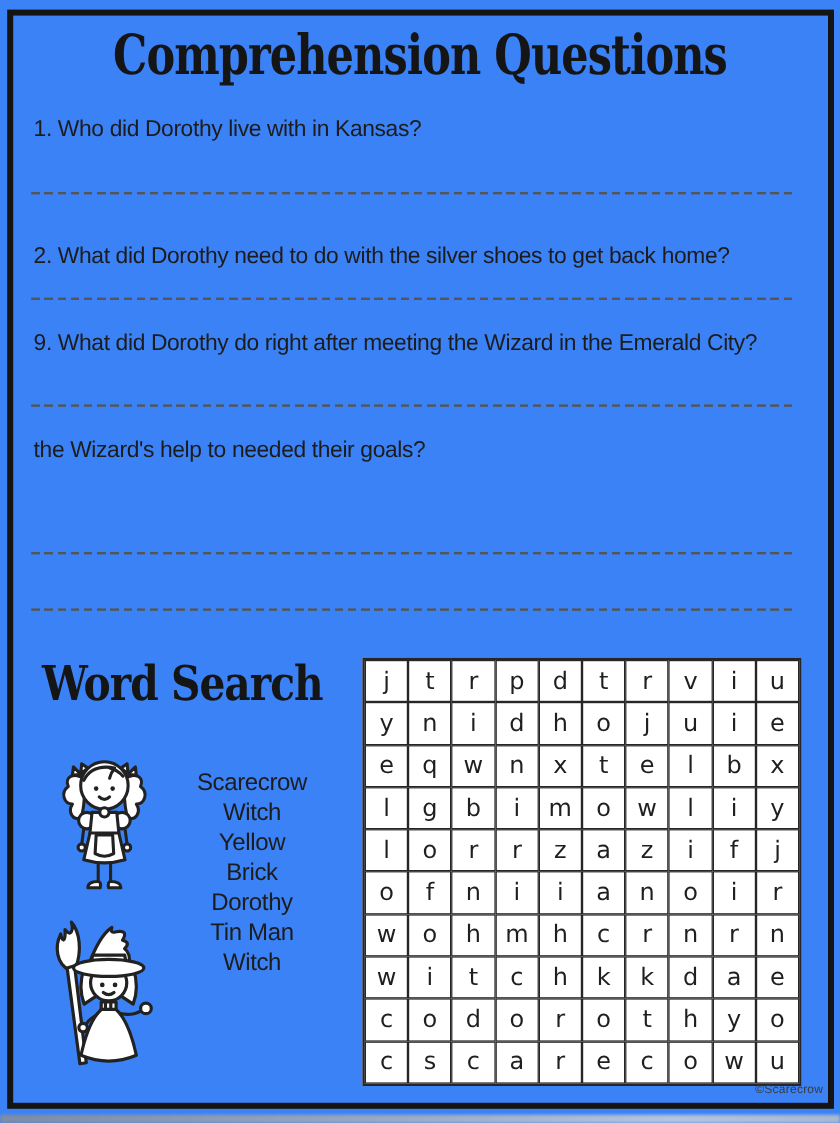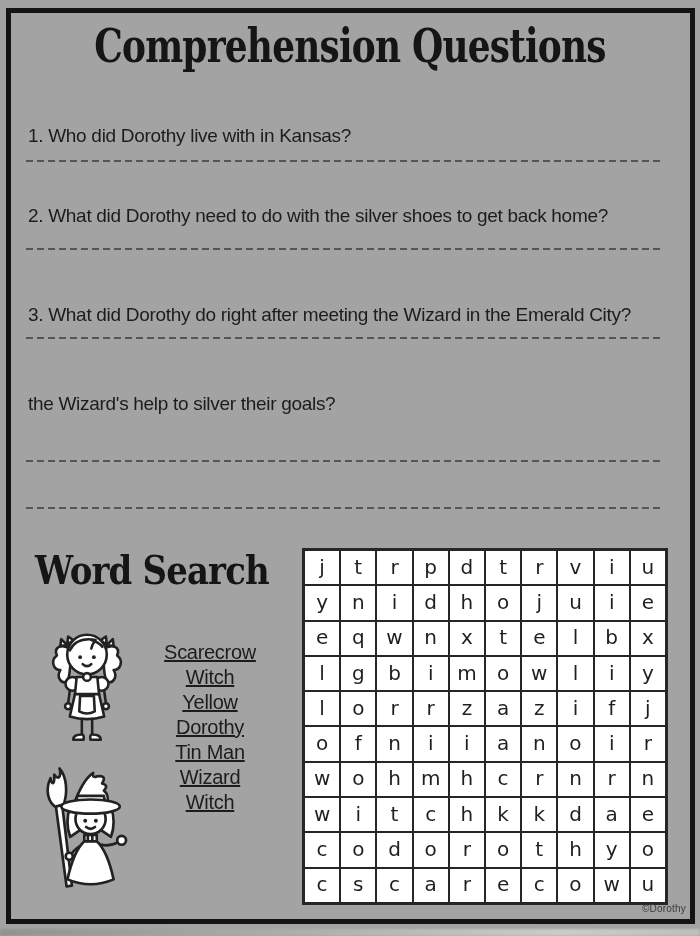--- a/index.html
+++ b/index.html
@@ -1,50 +1,50 @@
 <!DOCTYPE html>
 <html><head>
 <meta charset="utf-8">
 <style>
   html,body{margin:0;padding:0;background:#ffffff;}
   .page{
-    position:relative;width:700px;height:936px;background:#a3a3a3;
+    position:relative;width:700px;height:936px;background:#3b82f6;
     overflow:hidden;font-family:"Liberation Sans",sans-serif;color:#1d1d1d;
   }
   .frame{
     position:absolute;left:6px;top:8px;width:689px;height:916px;
     box-sizing:border-box;border:5px solid #141414;background:transparent;
   }
   .page-title{
     position:absolute;left:0;top:16px;width:700px;text-align:center;
     font-family:"DejaVu Serif",serif;font-weight:700;font-size:46px;line-height:60px;
     letter-spacing:-1px;color:#151515;transform:scaleX(0.78);transform-origin:50% 50%;
     white-space:nowrap;
   }
   .question{
     position:absolute;left:28px;width:652px;
-    font-size:19px;letter-spacing:-0.3px;line-height:28px;color:#1c1c1c;margin-top:28px;
-  }
-  .q1{top:94px}.q2{top:174px}.q3{top:273px}.q4{top:362px}
+    font-size:19px;letter-spacing:-0.3px;line-height:28px;color:#1c1c1c;
+  }
+  .q1{top:94px}.q2{top:200px}.q3{top:273px}.q4{top:362px}
   .answer-line{
     position:absolute;left:26px;width:636px;height:2px;
     background:repeating-linear-gradient(90deg,#555 0 7px,transparent 7px 11px);
   }
   .l1{top:160px}.l2{top:248px}.l3{top:337px}.l4{top:460px}.l5{top:507px}
   .ws-title{
     position:absolute;left:0;top:544px;width:304px;text-align:center;
     font-family:"DejaVu Serif",serif;font-weight:700;font-size:40px;line-height:52px;
     letter-spacing:-1px;color:#151515;transform:scaleX(0.85);transform-origin:50% 50%;
     white-space:nowrap;
   }
   .girl-art{position:absolute;left:44px;top:620px;width:86px;height:138px;}
   .witch-art{position:absolute;left:36px;top:764px;width:102px;height:142px;}
   .word-list{
     position:absolute;left:148px;top:640px;width:124px;text-align:center;
-    font-size:20px;letter-spacing:-0.3px;line-height:25px;color:#1c1c1c;text-decoration:underline;
+    font-size:20px;letter-spacing:-0.3px;line-height:25px;color:#1c1c1c;
   }
   .ws-grid{
     position:absolute;left:302px;top:548px;width:366px;height:357px;
     box-sizing:border-box;border:2px solid #262626;background:#fff;
     display:grid;grid-template-columns:repeat(10,1fr);grid-template-rows:repeat(10,1fr);
   }
   .ws-cell{
     box-sizing:border-box;border:1px solid #262626;
     display:flex;align-items:center;justify-content:center;
     font-family:"DejaVu Sans",sans-serif;font-size:20px;color:#1f1f1f;padding-bottom:2px;
@@ -65,25 +65,25 @@
   <div class="frame"></div>
 
   <div class="page-title">Comprehension Questions</div>
 
   <div class="question q1">1. Who did Dorothy live with in Kansas?</div>
   <div class="answer-line l1"></div>
 
   <div class="question q2">2. What did Dorothy need to do with the silver shoes to get back home?</div>
   <div class="answer-line l2"></div>
 
-  <div class="question q3">3. What did Dorothy do right after meeting the Wizard in the Emerald City?</div>
+  <div class="question q3">9. What did Dorothy do right after meeting the Wizard in the Emerald City?</div>
   <div class="answer-line l3"></div>
 
   <div class="question q4">
-    <div>the Wizard's help to silver their goals?</div>
+    <div>the Wizard's help to needed their goals?</div>
   </div>
   <div class="answer-line l4"></div>
   <div class="answer-line l5"></div>
 
   <div class="ws-title">Word Search</div>
 
   <svg class="girl-art" viewBox="0 0 100 160">
     <g fill="none" stroke="#222" stroke-width="3" stroke-linecap="round" stroke-linejoin="round">
       <path d="M31 34 C20 26 11 32 15 41 C7 47 11 58 19 58 C14 66 20 75 27 71 C31 64 31 46 31 34 Z" fill="#fff"></path>
       <path d="M69 34 C80 26 89 32 85 41 C93 47 89 58 81 58 C86 66 80 75 73 71 C69 64 69 46 69 34 Z" fill="#fff"></path>
@@ -108,23 +108,23 @@
       <path d="M44 115 L44 133 M56 115 L56 133"></path>
       <path d="M44 133 Q34 133 34 139 L46 139 Q47 133 44 133 Z" fill="#fff"></path>
       <path d="M56 133 Q66 133 66 139 L54 139 Q53 133 56 133 Z" fill="#fff"></path>
     </g>
   </svg>
 
   <div class="word-list">
       <div>Scarecrow</div>
       <div>Witch</div>
       <div>Yellow</div>
+      <div>Brick</div>
       <div>Dorothy</div>
       <div>Tin Man</div>
-      <div>Wizard</div>
       <div>Witch</div>
     </div>
 
   <svg class="witch-art" viewBox="0 0 110 160">
     <g fill="none" stroke="#222" stroke-width="3" stroke-linecap="round" stroke-linejoin="round">
       <path d="M22 50 C10 44 8 28 14 16 C15 24 19 24 18 12 C24 20 26 12 24 5 C32 14 34 32 28 48 Z" fill="#fff"></path>
       <path d="M20 48 L32 138 L38 137 L27 46 Z" fill="#fff"></path>
       <path d="M36 48 Q30 66 36 82 L48 74 L44 48 Z" fill="#fff"></path>
       <path d="M82 48 Q88 66 82 82 L70 74 L74 48 Z" fill="#fff"></path>
       <circle cx="59" cy="62" r="17" fill="#fff"></circle>
@@ -240,15 +240,15 @@
       <div class="ws-cell">c</div>
       <div class="ws-cell">a</div>
       <div class="ws-cell">r</div>
       <div class="ws-cell">e</div>
       <div class="ws-cell">c</div>
       <div class="ws-cell">o</div>
       <div class="ws-cell">w</div>
       <div class="ws-cell">u</div>
     </div>
 
-  <div class="credit">©Dorothy</div>
+  <div class="credit">©Scarecrow</div>
   <div class="scan-smudge"></div>
 </div>
 
 </body></html>

